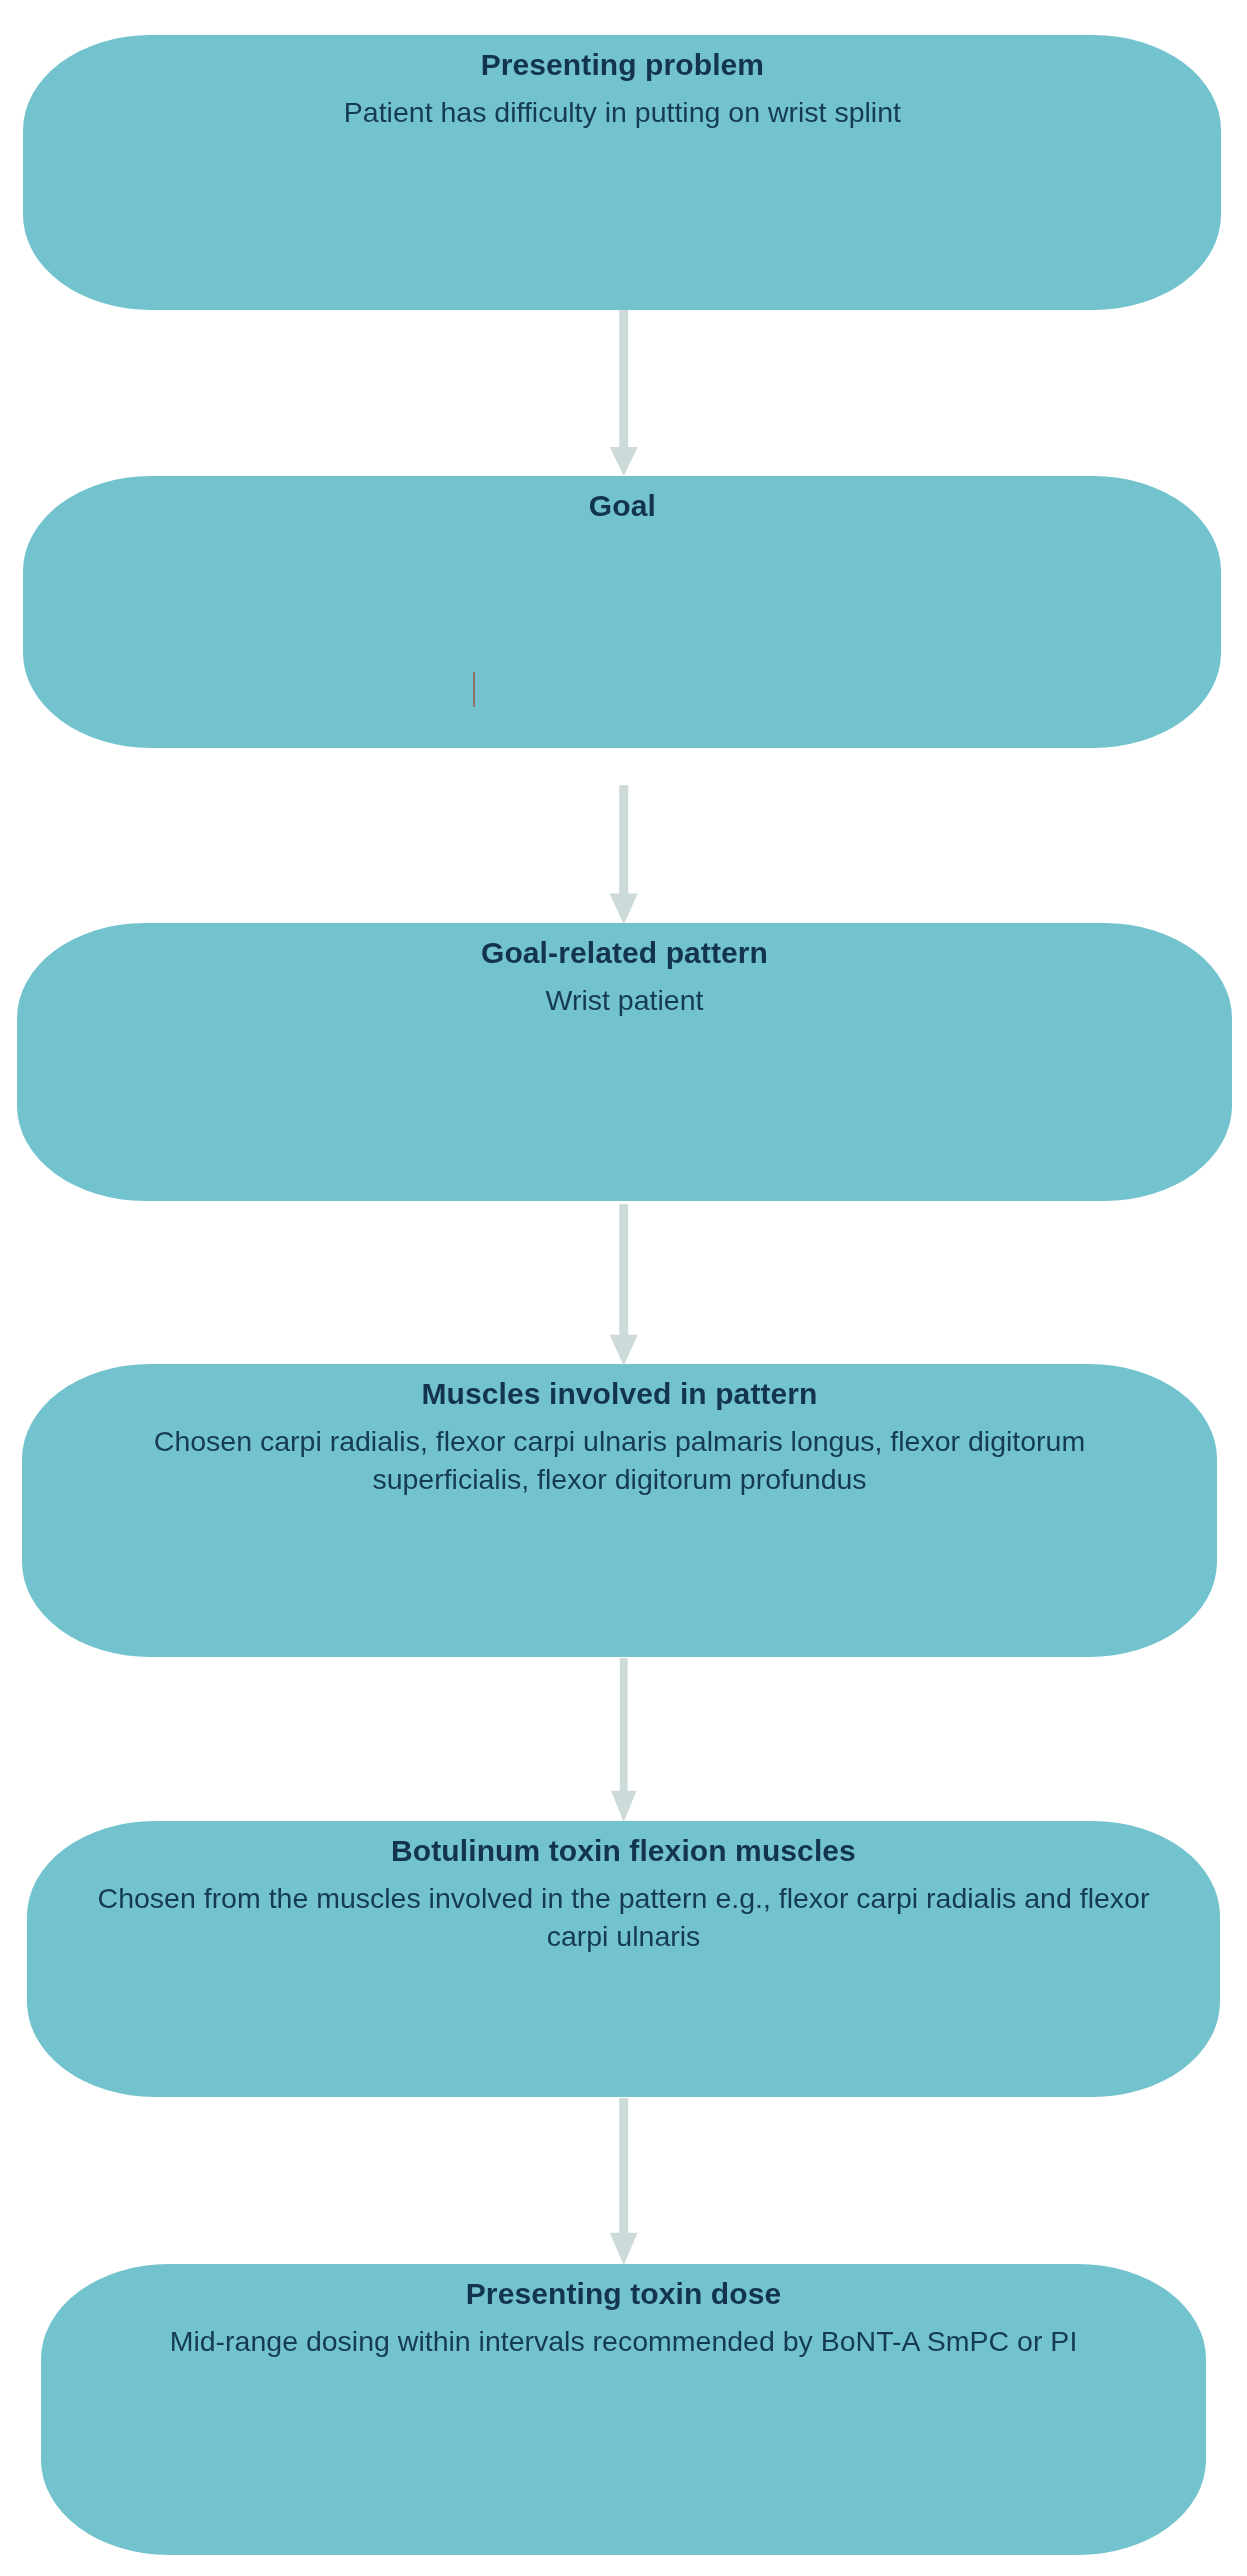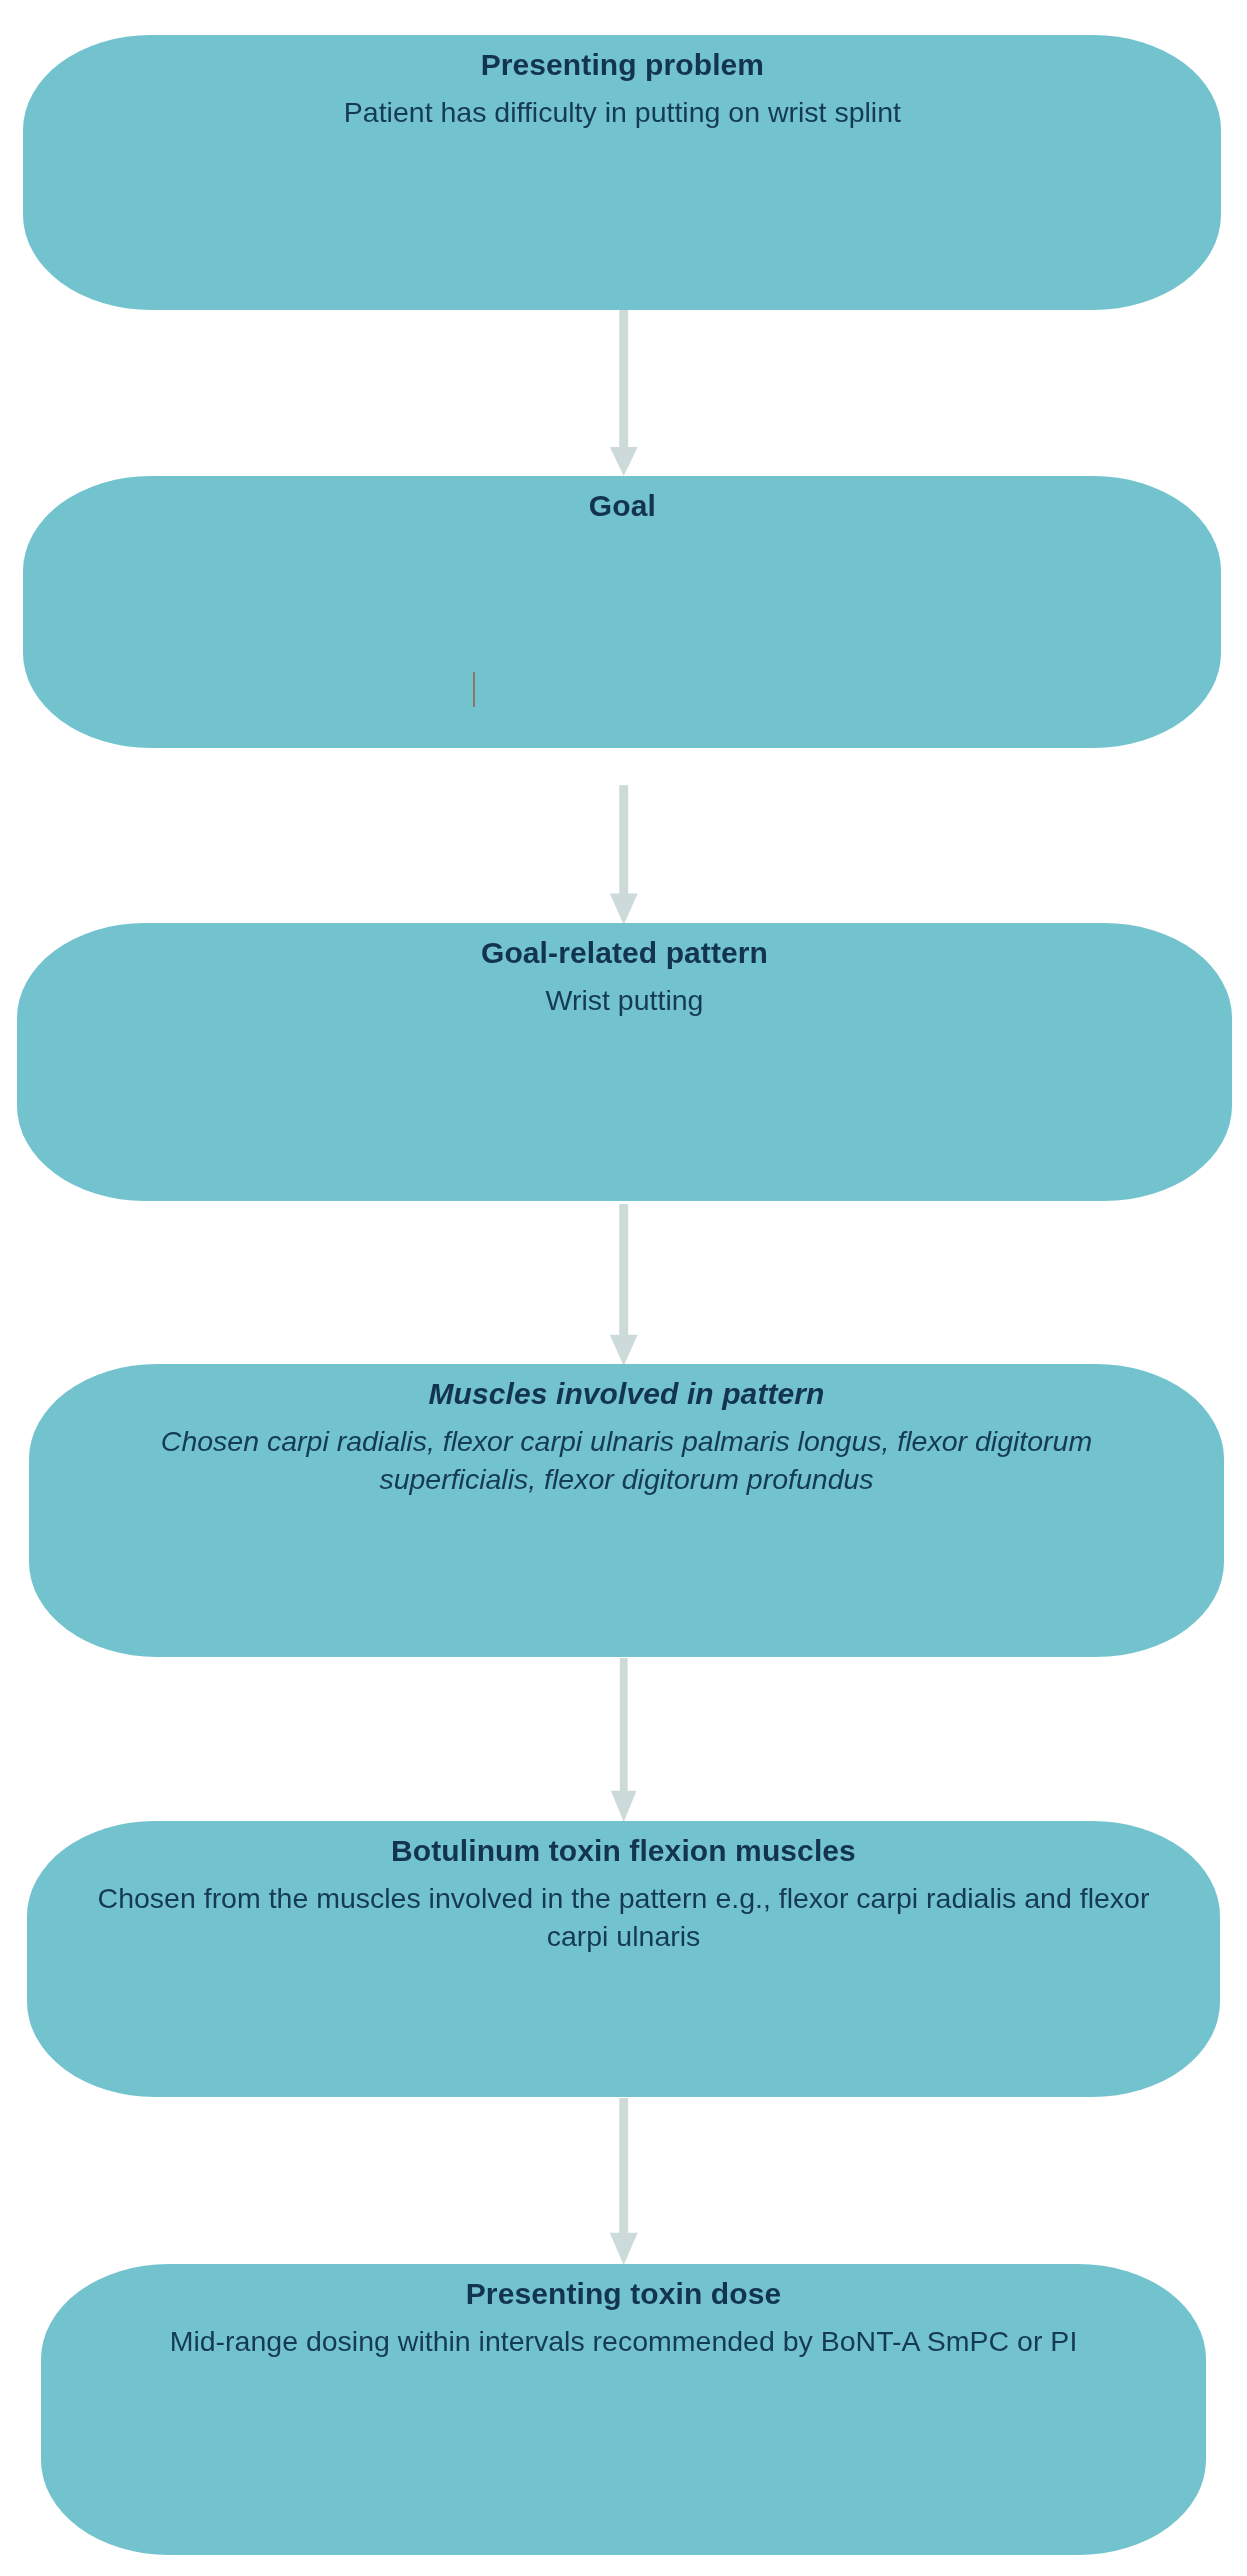--- a/index.html
+++ b/index.html
@@ -41,21 +41,21 @@
     font-weight: normal;
     font-size: 28.5px;
     line-height: 1.34;
     margin: 0;
     color: #153a55;
   }
   
   #node-1 { left: 23.4px;  top: 35px;   width: 1198px; height: 275px; }
   #node-2 { left: 23.4px;  top: 476px;  width: 1198px; height: 272px; }
   #node-3 { left: 17px;  top: 923px; width: 1215px; height: 278px; }
-  #node-4 { left: 29px;  top: 1364px; width: 1195px; height: 293px; font-style: italic; }
+  #node-4 { left: 22px;  top: 1364px; width: 1195px; height: 293px; }
   #node-5 { left: 27px;  top: 1821px; width: 1193px; height: 276px; }
   #node-6 { left: 41px;  top: 2264px; width: 1165px; height: 291px; }
 
   
   .arrow {
     position: absolute;
     left: 0;
     width: 1248px;
     pointer-events: none;
   }
@@ -101,21 +101,21 @@
 
   <div class="arrow" id="arrow-2">
     <svg width="1248" height="140" viewBox="0 0 2235 250" xmlns="http://www.w3.org/2000/svg" aria-hidden="true">
       <rect x="1109" y="0" width="16" height="200" fill="#ccdada"></rect>
       <polygon points="1092,194 1142,194 1117,250" fill="#ccdada"></polygon>
     </svg>
   </div>
 
   <div class="node" id="node-3">
     <div class="node-title">Goal-related pattern</div>
-    <div class="node-body">Wrist putting</div>
+    <div class="node-body">Wrist patient</div>
   </div>
 
   <div class="arrow" id="arrow-3">
     <svg width="1248" height="162" viewBox="0 0 2235 290" xmlns="http://www.w3.org/2000/svg" aria-hidden="true">
       <rect x="1109" y="0" width="16" height="240" fill="#ccdada"></rect>
       <polygon points="1092,234 1142,234 1117,290" fill="#ccdada"></polygon>
     </svg>
   </div>
 
   <div class="node" id="node-4">

